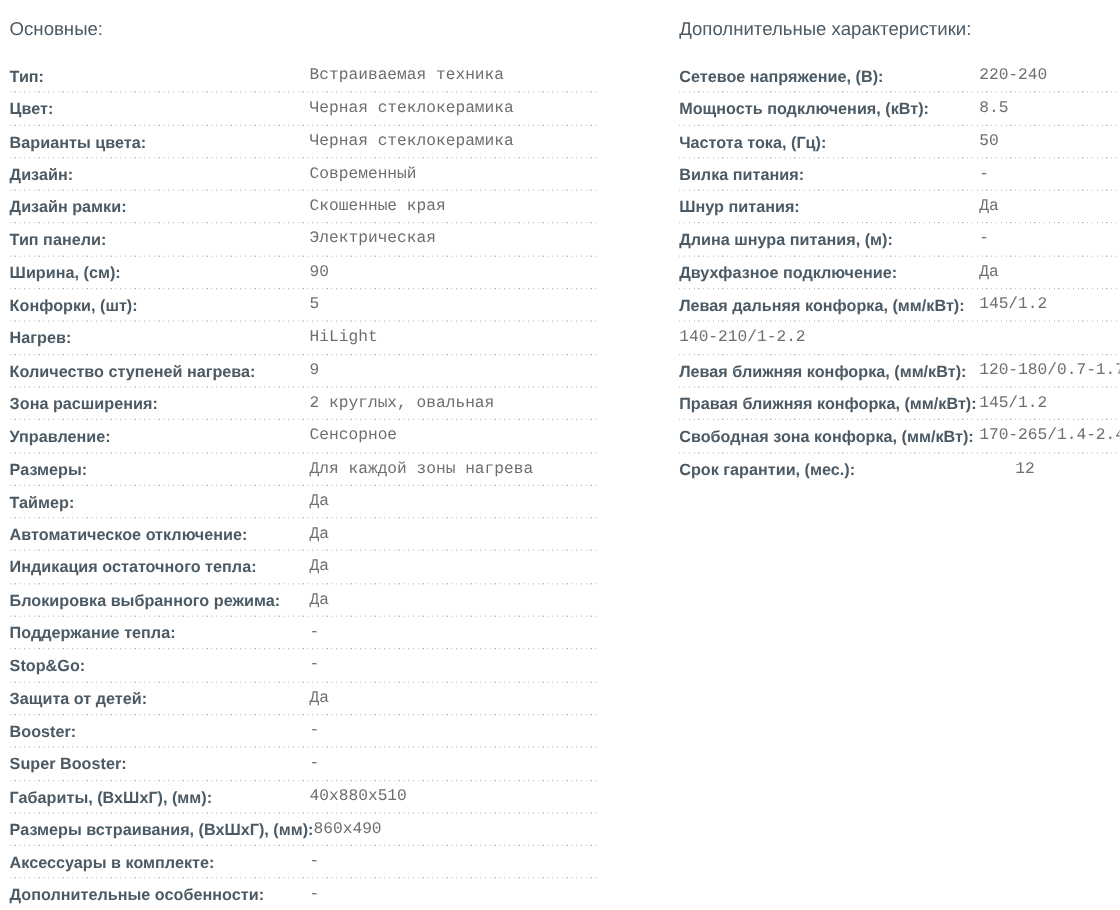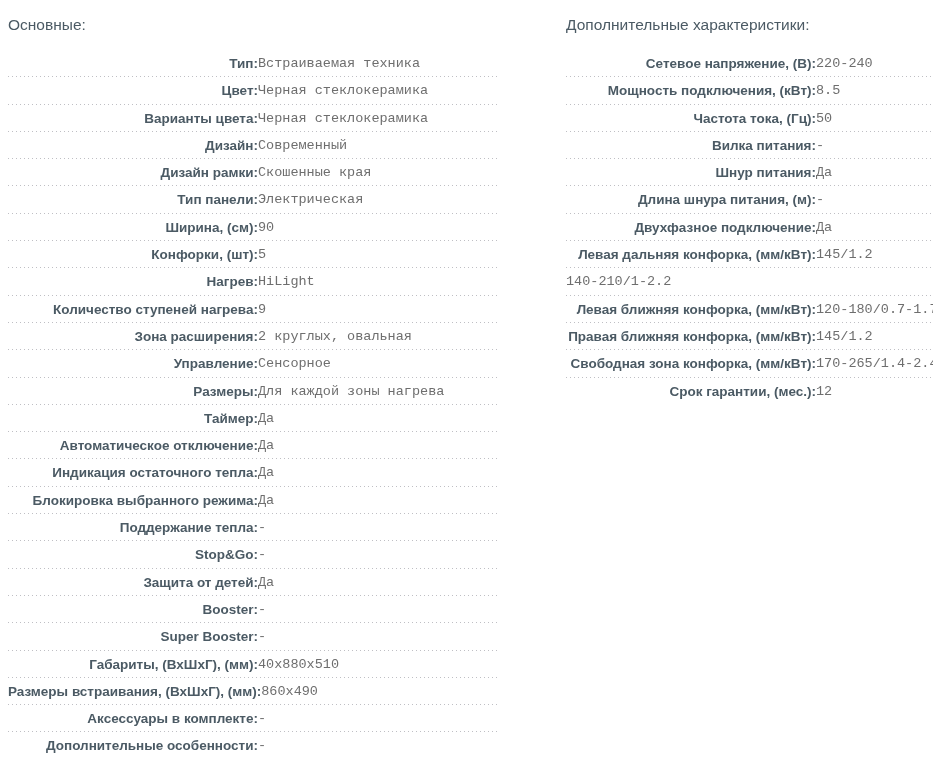--- a/index.html
+++ b/index.html
@@ -29,24 +29,24 @@
     margin: 0 0 16px 0;
     white-space: nowrap;
   }
   .spec-row {
     display: flex;
     align-items: flex-start;
     box-sizing: border-box;
     height: 27.3px;
     padding-top: 6px;
     background: repeating-linear-gradient(to right, #bfbfc4 0 1px, transparent 1px 4px) left bottom / 100% 1px no-repeat;
-    text-align: right;
   }
   .col-extra .spec-row:last-child {
     background: none;
+    gap: 30px;
   }
   .spec-label {
     flex: 0 0 250px;
     font-size: 13.5px;
     font-weight: 700;
     color: #4b5a64;
     line-height: 16px;
     white-space: nowrap;
   }
   .spec-value {

